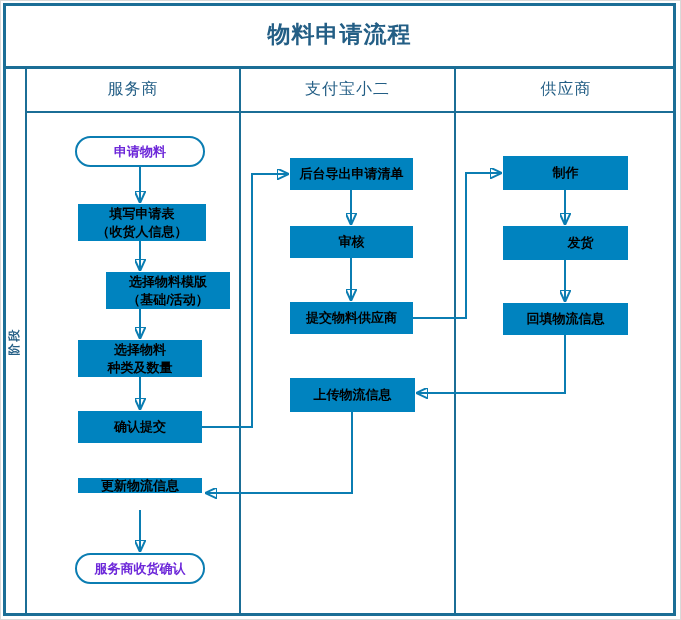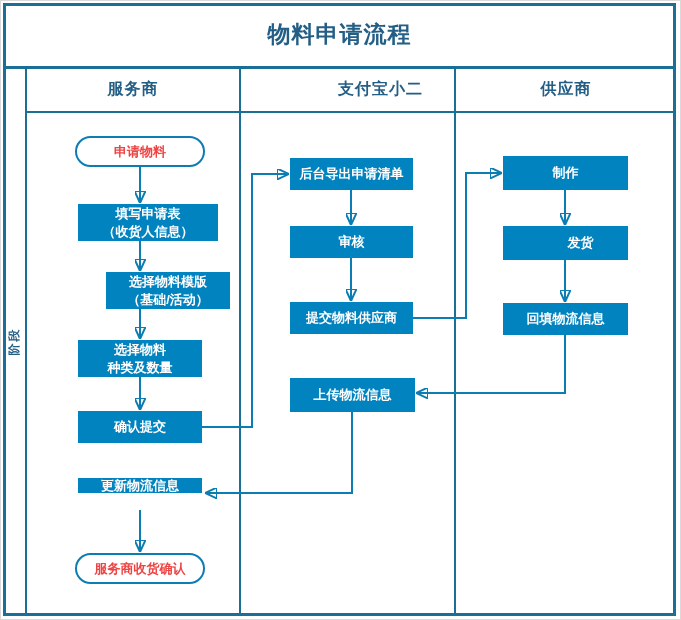--- a/index.html
+++ b/index.html
@@ -8,35 +8,35 @@
   .frame{position:absolute;left:3px;top:3px;width:673px;height:613px;border:3px solid #1b6e96;box-sizing:border-box;}
   .hline,.vline{position:absolute;background:#1b6e96;}
   .title-sep{left:3px;top:66px;width:673px;height:3px;}
   .header-sep{left:26px;top:111px;width:650px;height:2px;}
   .v-stage{left:25px;top:66px;width:2px;height:550px;}
   .v-lane1{left:239px;top:66px;width:2px;height:550px;}
   .v-lane2{left:454px;top:66px;width:2px;height:550px;}
   .title{position:absolute;left:3px;top:3px;width:673px;height:63px;display:flex;align-items:center;justify-content:center;
          font-size:23px;font-weight:bold;color:#235e85;letter-spacing:1px;}
   .lane-header{position:absolute;top:68px;height:42px;display:flex;align-items:center;justify-content:center;
-         font-size:16px;font-weight:bold;color:#235e85;letter-spacing:1px;}
+         font-size:16px;font-weight:normal;color:#235e85;letter-spacing:1px;}
   .lh1{left:27px;width:212px;}
-  .lh2{left:241px;width:213px;margin-left:33px;}
+  .lh2{left:241px;width:213px;}
   .lh3{left:456px;width:220px;}
   .phase{position:absolute;left:3px;top:66px;width:22px;height:550px;display:flex;align-items:center;justify-content:center;}
   .phase span{transform:rotate(-90deg);white-space:nowrap;font-size:12px;font-weight:bold;color:#235e85;letter-spacing:2px;}
   .node{position:absolute;display:flex;align-items:center;justify-content:center;text-align:center;
         font-size:13px;font-weight:bold;line-height:1.35;white-space:pre-line;box-sizing:border-box;}
-  .proc{background:#0083bf;color:#ffffff;}
-  .term{background:#ffffff;border:2px solid #0b7db2;border-radius:16px;color:#ef4444;}
+  .proc{background:#0083bf;color:#000000;}
+  .term{background:#ffffff;border:2px solid #0b7db2;border-radius:16px;color:#6d28d9;}
   svg.wires{position:absolute;left:0;top:0;pointer-events:none;}
   svg.wires path{stroke:#0b7db2;stroke-width:2;fill:none;}
   
   .n-apply{left:75px;top:136px;width:130px;height:31px;}
-  .n-fill{left:78px;top:204px;width:140px;height:37px;}
+  .n-fill{left:78px;top:204px;width:128px;height:37px;}
   .n-tpl{left:78px;top:272px;width:124px;height:37px;margin-left:28px;}
   .n-qty{left:78px;top:340px;width:124px;height:37px;}
   .n-confirm{left:78px;top:411px;width:124px;height:32px;}
   .n-update{left:78px;top:478px;width:124px;height:15px;}
   .n-receive{left:75px;top:553px;width:130px;height:31px;}
   .n-export{left:290px;top:158px;width:123px;height:32px;}
   .n-review{left:290px;top:226px;width:123px;height:32px;}
   .n-submit{left:290px;top:302px;width:123px;height:32px;}
   .n-upload{left:290px;top:378px;width:125px;height:34px;}
   .n-produce{left:503px;top:156px;width:125px;height:34px;}

